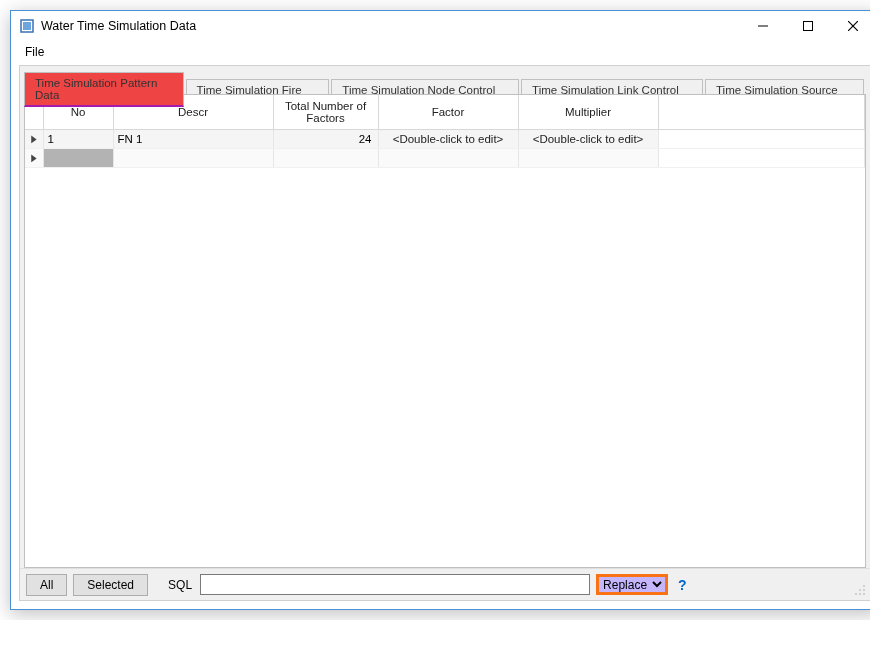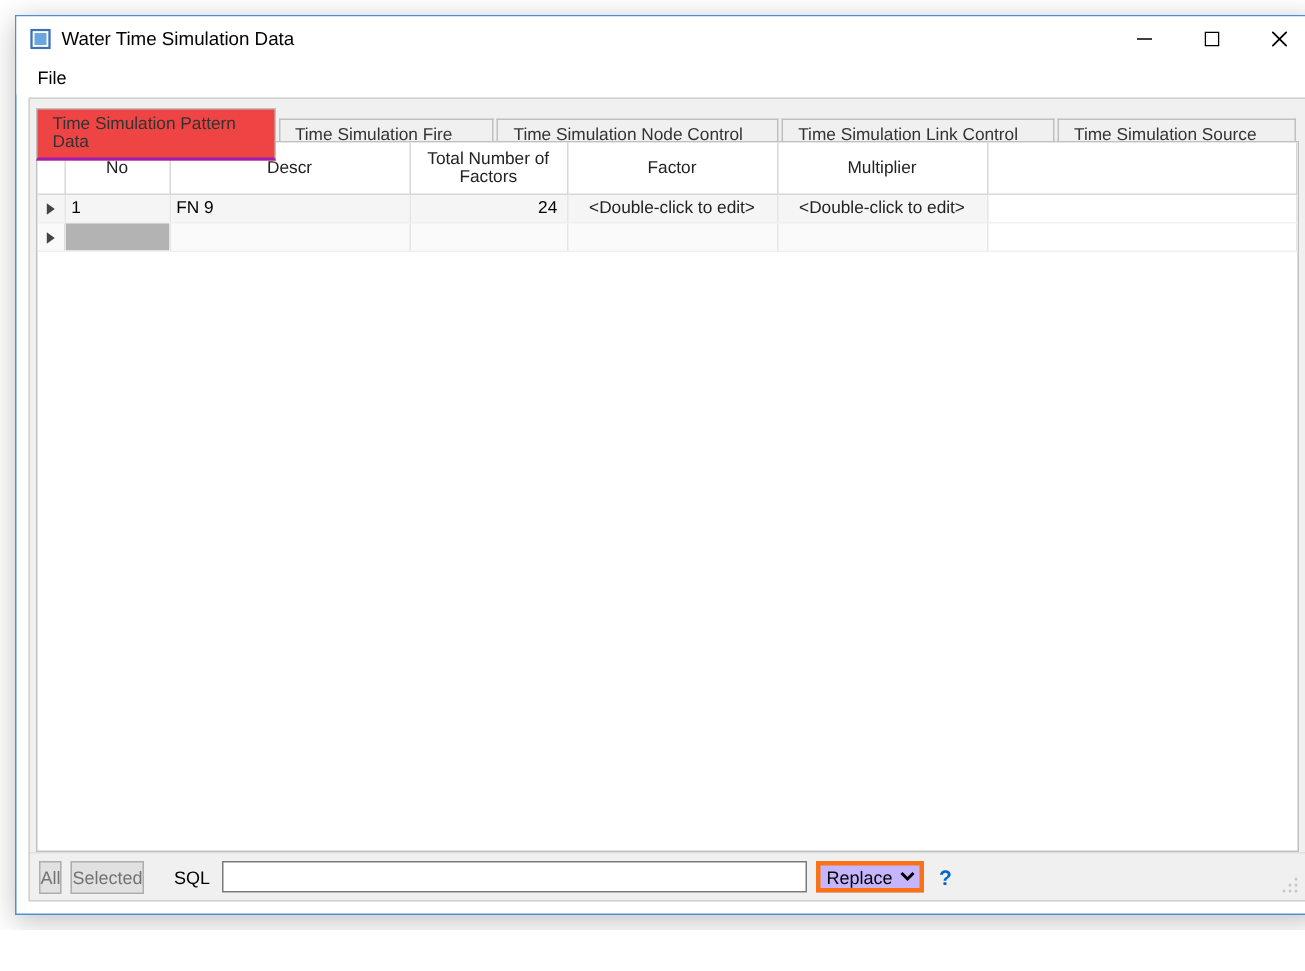--- a/index.html
+++ b/index.html
@@ -154,25 +154,25 @@
     height: 32px;
     display: flex;
     align-items: center;
     padding: 4px 6px;
     background: #f0f0f0;
     gap: 6px;
     border-top: 1px solid #e0e0e0;
   }
   .btn {
     height: 22px;
-    padding: 0 0;
+    padding: 0 13px;
     background: #e1e1e1;
     border: 1px solid #adadad;
     font-size: 12px;
-    color: #737373;
+    color: #000000;
     display: inline-flex; align-items: center; justify-content: center;
   }
   .sql-label { font-size: 12px; margin-left: 14px; margin-right: 2px; }
   .sql-input {
     flex: 0 0 390px;
     height: 21px;
     border: 1px solid #7a7a7a;
     background: #fff;
     font-size: 12px;
     padding: 0 4px;
@@ -269,21 +269,21 @@
             <th>Total Number of Factors</th>
             <th>Factor</th>
             <th>Multiplier</th>
             <th class="rest-cell"></th>
           </tr>
         </thead>
         <tbody>
           <tr class="datarow">
             <td class="rowhdr"><span class="row-marker">▶</span></td>
             <td class="no-cell">1</td>
-            <td>FN 9</td>
+            <td>FN 1</td>
             <td class="num">24</td>
             <td class="editable">&lt;Double-click to edit&gt;</td>
             <td class="editable">&lt;Double-click to edit&gt;</td>
             <td class="rest-cell"></td>
           </tr>
           <tr class="newrow">
             <td class="rowhdr"><span class="row-marker">▶</span></td>
             <td class="no-cell"></td>
             <td></td>
             <td class="num"></td>

